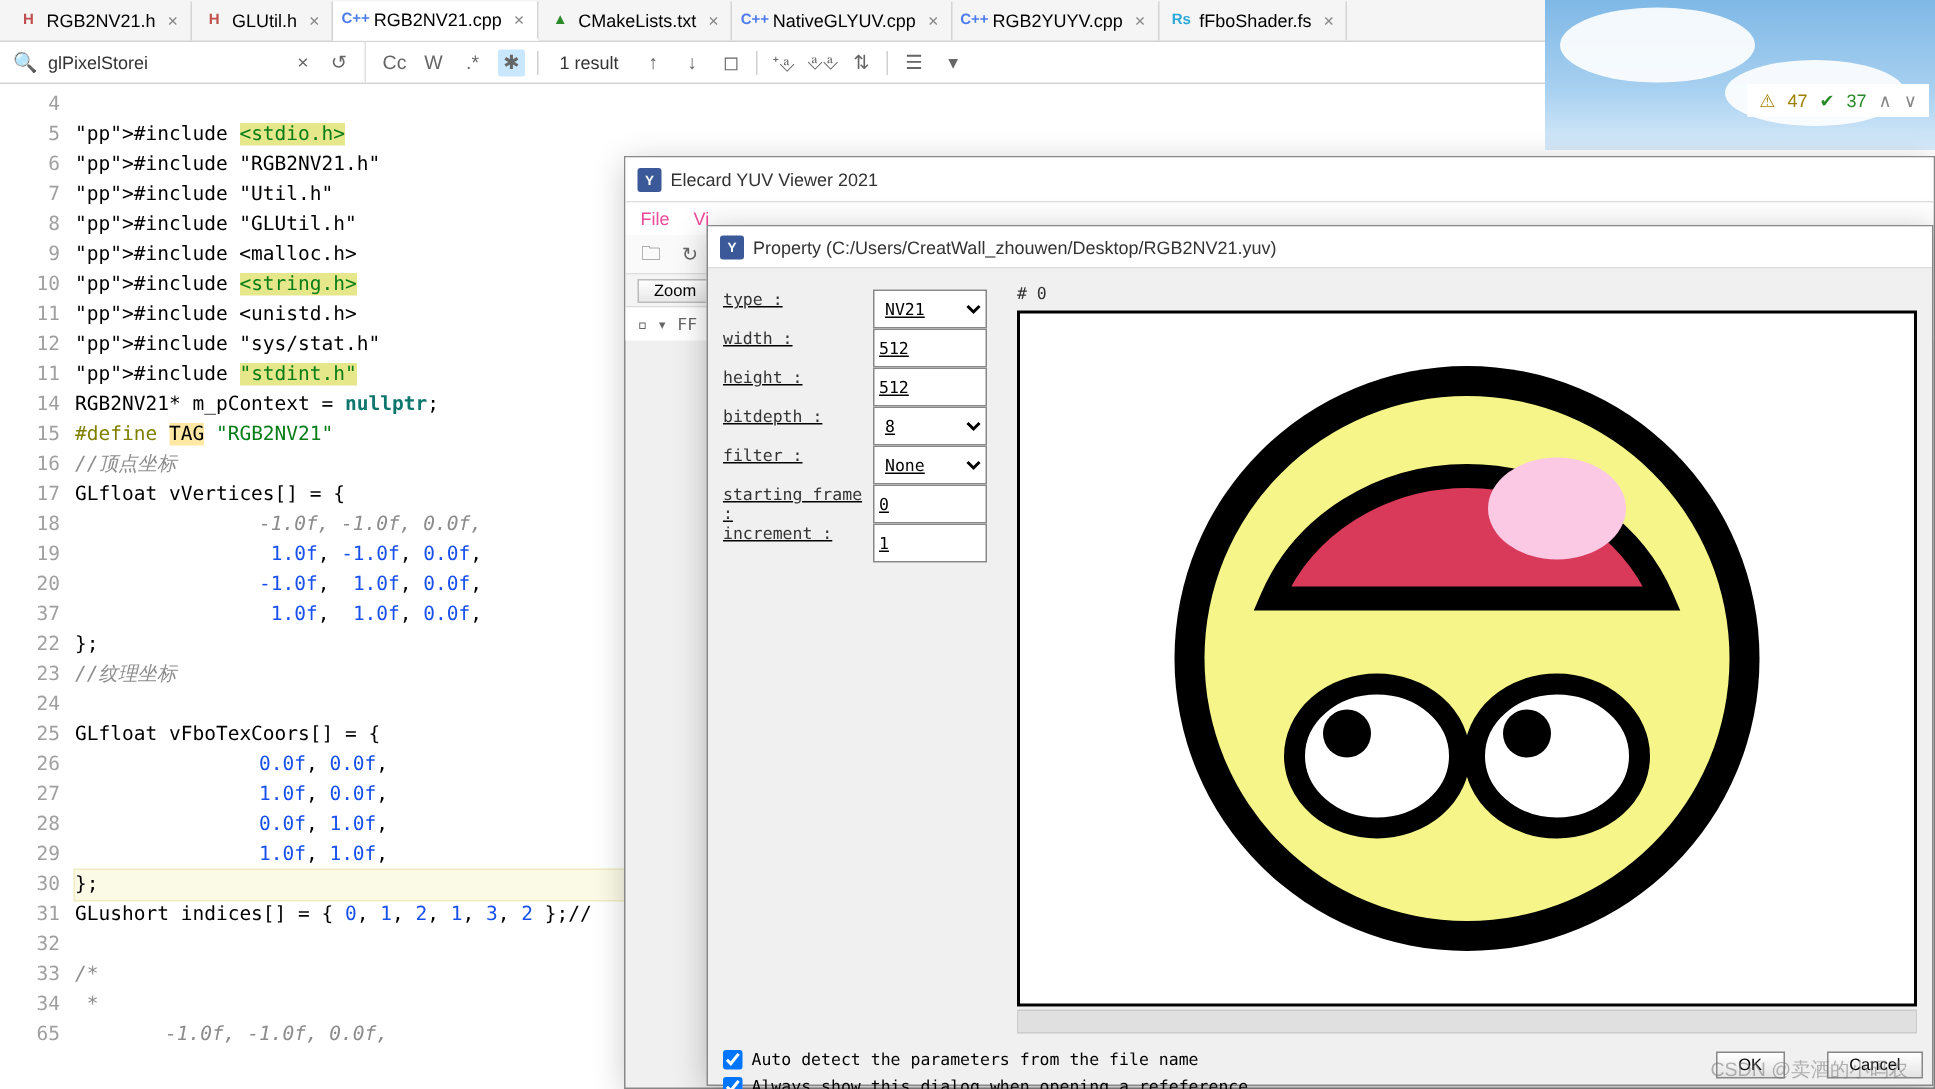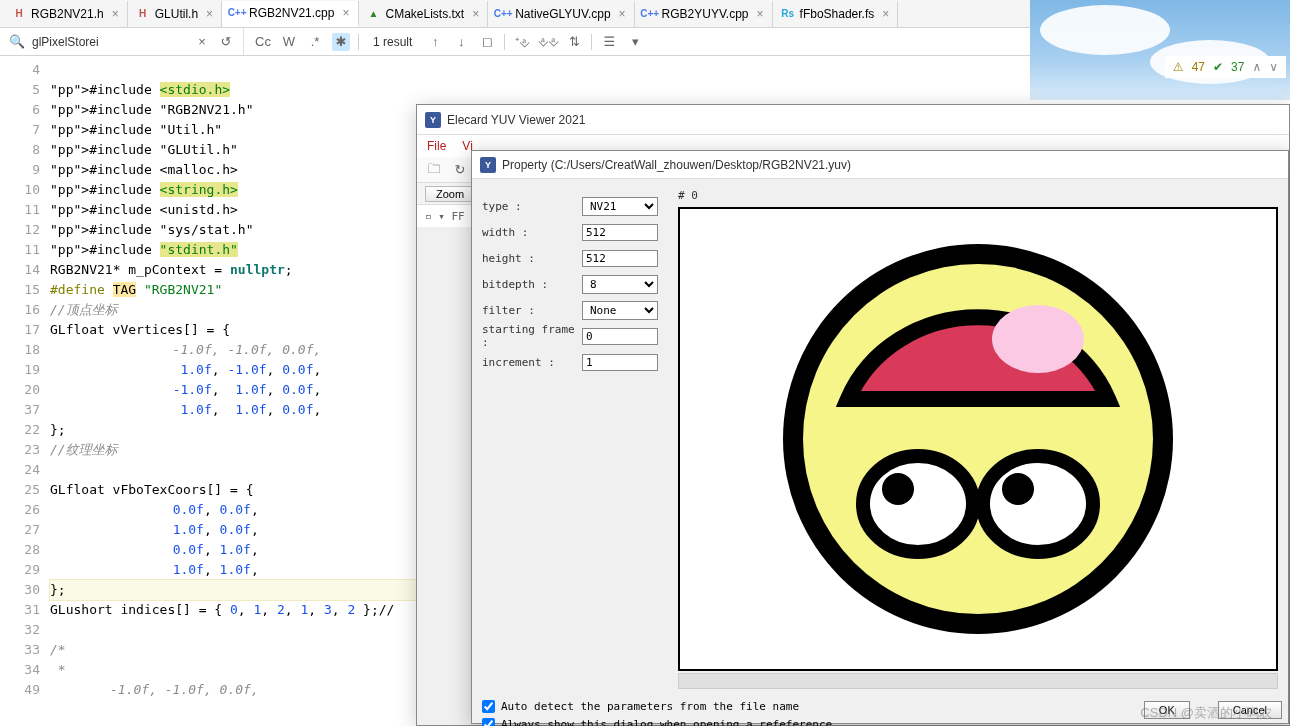--- a/index.html
+++ b/index.html
@@ -33,30 +33,30 @@
 .status-right { position: absolute; top: 56px; right: 4px; display: flex; align-items: center; gap: 8px; background: #fff; padding: 4px 8px; z-index: 3; }
 .warn { color: #a08000; }
 .ok { color: #2a8a2a; }
 .chev { color: #888; cursor: pointer; }
 .sky { position: absolute; top: 0; right: 0; width: 260px; height: 100px; background: linear-gradient(180deg, #7fb8e6 0%, #a8d0f0 60%, #d8ebfa 100%); z-index: 1; }
 .cloud { position: absolute; background: #fff; border-radius: 50%; opacity: 0.9; }
 .yuv-window { position: absolute; left: 416px; top: 104px; width: 874px; height: 622px; background: #f0f0f0; border: 1px solid #888; z-index: 10; box-shadow: 0 4px 20px rgba(0,0,0,0.2); }
 .yuv-title { height: 30px; display: flex; align-items: center; padding: 0 8px; background: #fff; border-bottom: 1px solid #ddd; }
 .yuv-title-text { font-size: 12px; color: #333; margin-left: 6px; }
 .yuv-icon { width: 16px; height: 16px; background: #3b5998; border-radius: 2px; display: inline-flex; align-items: center; justify-content: center; color:#fff; font-size:9px; font-weight:bold; }
-.yuv-menu { height: 22px; display: flex; align-items: center; padding: 0 10px; gap: 16px; background: #fff; color: #b91c1c; font-size: 12px; }
+.yuv-menu { height: 22px; display: flex; align-items: center; padding: 0 10px; gap: 16px; background: #fff; color: #ec4899; font-size: 12px; }
 .yuv-toolbar { height: 26px; display: flex; align-items: center; padding: 0 8px; gap: 8px; background: #fafafa; border-bottom: 1px solid #ddd; color: #555; }
 .yuv-zoom-row { height: 22px; display: flex; align-items: center; padding: 0 8px; background: #f4f4f4; border-bottom: 1px solid #ddd; }
 .zoom-btn { border: 1px solid #bbb; background: linear-gradient(#fff,#e8e8e8); padding: 1px 10px; font-size: 11px; }
 .yuv-tree-row { height: 22px; display: flex; align-items: center; padding: 0 8px; background: #fff; color: #666; font-family: Consolas, monospace; font-size: 11px; }
 .prop-dialog { position: absolute; left: 54px; top: 45px; width: 818px; height: 574px; background: #f0f0f0; border: 1px solid #888; z-index: 20; box-shadow: 0 4px 20px rgba(0,0,0,0.25); }
 .prop-title { height: 28px; display: flex; align-items: center; padding: 0 8px; background: #fff; border-bottom: 1px solid #ddd; }
 .prop-body { display: flex; height: calc(100% - 60px); }
 .prop-left { width: 200px; padding: 14px 10px; }
-.prop-row { display: flex; align-items: center; height: 26px; font-family: Consolas, monospace; font-size: 11px; }
+.prop-row { display: flex; height: 26px; font-family: Consolas, monospace; font-size: 11px; text-decoration: underline; }
 .prop-row label { width: 100px; color: #333; }
 .prop-row input, .prop-row select { width: 76px; border: 1px solid #888; font-family: Consolas, monospace; font-size: 11px; padding: 1px 3px; background: #fff; }
 .prop-right { flex: 1; padding: 10px 10px 2px 6px; display: flex; flex-direction: column; }
 .frame-label { font-family: Consolas, monospace; font-size: 11px; color: #333; height: 18px; }
 .preview { flex: 1; border: 2px solid #000; background: #fff; display: flex; align-items: center; justify-content: center; overflow: hidden; }
 .hscroll { height: 16px; background: #e8e8e8; margin-top: 2px; border: 1px solid #ccc; position: relative; }
 .hscroll .thumb { position: absolute; left: 0; top: 0; bottom: 0; width: 100%; background: #e0e0e0; }
 .bottom-area { padding: 6px 10px 0 10px; }
 .cb-row { display: flex; align-items: center; gap: 6px; font-family: Consolas, monospace; font-size: 11px; height: 18px; }
 .prop-buttons { position: absolute; bottom: 4px; right: 6px; display: flex; gap: 28px; }
@@ -174,21 +174,21 @@
       <div>25</div>
       <div>26</div>
       <div>27</div>
       <div>28</div>
       <div>29</div>
       <div>30</div>
       <div>31</div>
       <div>32</div>
       <div>33</div>
       <div>34</div>
-      <div>49</div>
+      <div>65</div>
     </div>
   <div class="code" id="code"><div class="code-line"></div><div class="code-line"><span class="&lt;span">"pp"</span>&gt;#include <span class="str hl">&lt;stdio.h&gt;</span></div><div class="code-line"><span class="&lt;span">"pp"</span>&gt;#include "RGB2NV21.h"</div><div class="code-line"><span class="&lt;span">"pp"</span>&gt;#include "Util.h"</div><div class="code-line"><span class="&lt;span">"pp"</span>&gt;#include "GLUtil.h"</div><div class="code-line"><span class="&lt;span">"pp"</span>&gt;#include &lt;malloc.h&gt;</div><div class="code-line"><span class="&lt;span">"pp"</span>&gt;#include <span class="str hl">&lt;string.h&gt;</span></div><div class="code-line"><span class="&lt;span">"pp"</span>&gt;#include &lt;unistd.h&gt;</div><div class="code-line"><span class="&lt;span">"pp"</span>&gt;#include "sys/stat.h"</div><div class="code-line"><span class="&lt;span">"pp"</span>&gt;#include <span class="str hl">"stdint.h"</span></div><div class="code-line"><span class="ident">RGB2NV21</span>* m_pContext = <span class="kw">nullptr</span>;</div><div class="code-line"><span class="pp">#define</span> <span class="defn">TAG</span> <span class="str">"RGB2NV21"</span></div><div class="code-line"><span class="cmt">//顶点坐标</span></div><div class="code-line"><span class="ident">GLfloat</span> vVertices[] = {</div><div class="code-line"><span class="ml"></span><span class="cmt">        -1.0f, -1.0f, 0.0f,</span></div><div class="code-line"><span class="ml"></span>         <span class="num">1.0f</span>, <span class="num">-1.0f</span>, <span class="num">0.0f</span>,</div><div class="code-line"><span class="ml"></span>        <span class="num">-1.0f</span>,  <span class="num">1.0f</span>, <span class="num">0.0f</span>,</div><div class="code-line"><span class="ml"></span>         <span class="num">1.0f</span>,  <span class="num">1.0f</span>, <span class="num">0.0f</span>,</div><div class="code-line">};</div><div class="code-line"><span class="cmt">//纹理坐标</span></div><div class="code-line"></div><div class="code-line"><span class="ident">GLfloat</span> vFboTexCoors[] = {</div><div class="code-line"><span class="ml"></span>        <span class="num">0.0f</span>, <span class="num">0.0f</span>,</div><div class="code-line"><span class="ml"></span>        <span class="num">1.0f</span>, <span class="num">0.0f</span>,</div><div class="code-line"><span class="ml"></span>        <span class="num">0.0f</span>, <span class="num">1.0f</span>,</div><div class="code-line"><span class="ml"></span>        <span class="num">1.0f</span>, <span class="num">1.0f</span>,</div><div class="code-line cur">};</div><div class="code-line"><span class="ident">GLushort</span> indices[] = { <span class="num">0</span>, <span class="num">1</span>, <span class="num">2</span>, <span class="num">1</span>, <span class="num">3</span>, <span class="num">2</span> };//</div><div class="code-line"></div><div class="code-line"><span class="cmt">/*</span></div><div class="code-line"><span class="cmt"> *</span></div><div class="code-line"><span class="ml"></span><span class="cmt">-1.0f, -1.0f, 0.0f,</span></div></div>
 </div>
 
 <div class="ruler" id="ruler">
     <div>1</div>
     <div>0</div>
     <div>2</div>
     <div>3</div>
   </div>

